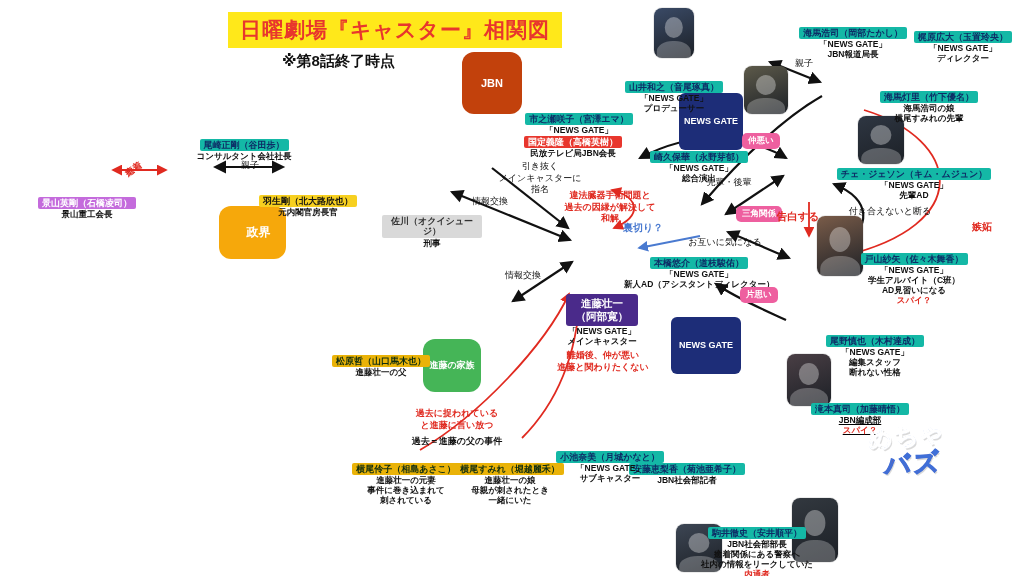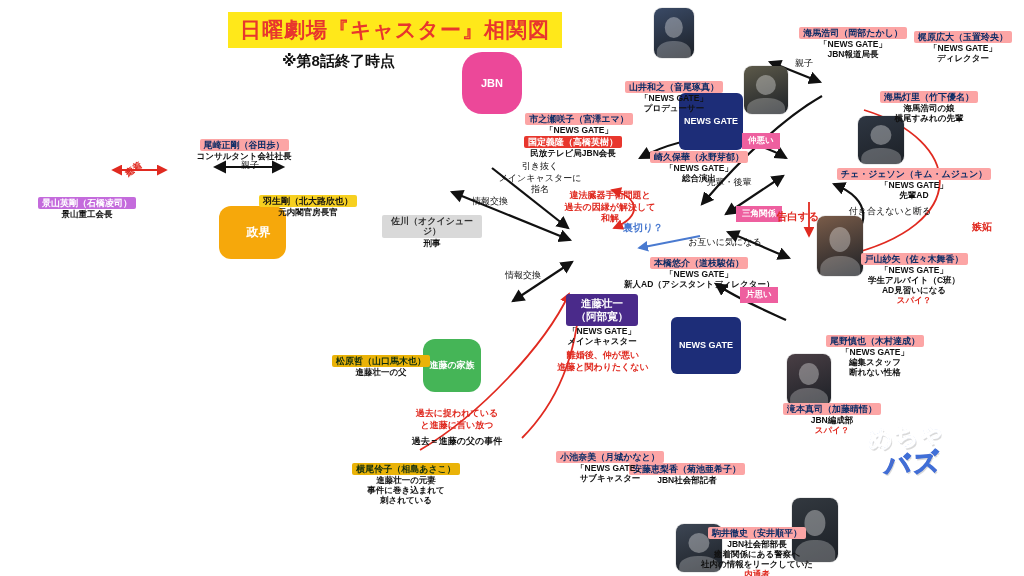--- a/index.html
+++ b/index.html
@@ -16,32 +16,32 @@
   
   .photo{border-radius:8px;overflow:hidden;position:relative;box-shadow:0 0 0 1px rgba(0,0,0,.08);}
   .photo::before{content:"";position:absolute;left:50%;top:18%;width:46%;height:42%;
         transform:translateX(-50%);border-radius:50%;background:rgba(255,255,255,.34);}
   .photo::after{content:"";position:absolute;left:50%;bottom:-12%;width:86%;height:46%;
         transform:translateX(-50%);border-radius:46% 46% 0 0;background:rgba(255,255,255,.26);}
   
   .lblock{text-align:center;line-height:1.15;}
   .pill{display:inline-block;font-weight:bold;font-size:9px;padding:1px 4px;border-radius:2px;
         margin-bottom:1px;}
-  .pill-blue{background:#fca5a5;color:#0d2d66;}
+  .pill-blue{background:#14b8a6;color:#0d2d66;}
   .pill-red{background:#e8362d;color:#ffffff;}
   .pill-yellow{background:#f7d020;color:#111111;}
   .pill-purple{background:#c46bdc;color:#ffffff;}
   .pill-green{background:#eab308;color:#0f2d10;}
   .pill-gray{background:#d9d9d9;color:#333333;}
   .pill-navy{background:#4a2a8a;color:#ffffff;font-size:10.5px;line-height:1.25;padding:3px 5px;border-radius:3px;}
   .sub{font-size:8.5px;color:#111;font-weight:bold;white-space:nowrap;}
   .sub.red{color:#e02a20;}
   
   .badge{background:#ee5f9f;color:#fff;font-weight:bold;font-size:8.5px;padding:2px 6px;
-         border-radius:0;white-space:nowrap;}
+         border-radius:5px;white-space:nowrap;}
   
   .note{line-height:1.3;font-size:9px;color:#111;text-align:center;}
   .note.red{color:#e02a20;font-weight:bold;}
   .note.blue{color:#4a7ad0;font-weight:bold;}
   .note.bold{font-weight:bold;}
   
   .logo1{font-size:24px;font-weight:bold;color:#3f6fd8;-webkit-text-stroke:1px #ffffff;
          text-shadow:1px 2px 0 rgba(0,0,0,.15);transform:rotate(-6deg);letter-spacing:1px;}
   .logo2{font-size:26px;font-weight:bold;color:#e8352c;-webkit-text-stroke:1px #3f6fd8;
          text-shadow:1px 2px 0 rgba(0,0,0,.15);transform:rotate(-4deg);letter-spacing:2px;}
@@ -86,21 +86,21 @@
       <path d="M786,320 C760,308 736,298 716,284" fill="none" stroke="#111" stroke-width="2.2" marker-end="url(#mB)"></path>
       <path d="M420,450 C480,415 545,345 569,294" fill="none" stroke="#e02a20" stroke-width="1.8" marker-end="url(#mR)"></path>
       <path d="M522,438 C560,400 577,350 580,296" fill="none" stroke="#e02a20" stroke-width="1.8" marker-end="url(#mR)"></path>
       <path d="M822,96 C780,120 740,160 702,204" fill="none" stroke="#111" stroke-width="2.2" marker-end="url(#mB)"></path>
     </svg>
 
   <div class="abs title" style="left:228px;top:12px;">日曜劇場『キャスター』相関図</div>
   <div class="abs subtitle" style="left:282px;top:52px;">※第8話終了時点</div>
 
   <div id="boxes">
-      <div class="abs gbox" style="left: 462px; top: 52px; width: 60px; height: 62px; background: #ec4899; border-radius: 20px; font-size: 11px;">
+      <div class="abs gbox" style="left: 462px; top: 52px; width: 60px; height: 62px; background: #c2410c; border-radius: 12px; font-size: 11px;">
         <span>JBN</span>
       </div>
       <div class="abs gbox" style="left: 679px; top: 93px; width: 64px; height: 57px; background: rgb(29, 45, 120); border-radius: 6px; font-size: 9px;">
         <span>NEWS GATE</span>
       </div>
       <div class="abs gbox" style="left: 671px; top: 317px; width: 70px; height: 57px; background: rgb(29, 45, 120); border-radius: 6px; font-size: 9px;">
         <span>NEWS GATE</span>
       </div>
       <div class="abs gbox" style="left: 219px; top: 206px; width: 55px; height: 53px; background: rgb(246, 168, 11); border-radius: 12px; font-size: 12px; padding-left: 12px;">
         <span>政界</span>
@@ -118,34 +118,35 @@
       <div class="abs lblock" style="left: 904px; top: 26px; width: 118px;"><span class="pill pill-blue">梶原広大（玉置玲央）</span><div class="sub">「NEWS GATE」</div><div class="sub">ディレクター</div></div>
       <div class="abs photo" style="left: 817px; top: 70px; width: 46px; height: 60px; background: linear-gradient(160deg, rgb(122, 92, 73), rgb(28, 32, 38));"></div>
       <div class="abs lblock" style="left: 864px; top: 86px; width: 130px;"><span class="pill pill-blue">海馬灯里（竹下優名）</span><div class="sub">海馬浩司の娘</div><div class="sub">横尾すみれの先輩</div></div>
       <div class="abs photo" style="left: 787px; top: 148px; width: 44px; height: 52px; background: linear-gradient(160deg, rgb(74, 63, 69), rgb(28, 32, 38));"></div>
       <div class="abs lblock" style="left: 830px; top: 163px; width: 168px;"><span class="pill pill-blue">チェ・ジェソン（キム・ムジュン）</span><div class="sub">「NEWS GATE」</div><div class="sub">先輩AD</div></div>
       <div class="abs photo" style="left: 792px; top: 240px; width: 46px; height: 64px; background: linear-gradient(160deg, rgb(50, 56, 63), rgb(28, 32, 38));"></div>
       <div class="abs lblock" style="left: 838px; top: 248px; width: 152px;"><span class="pill pill-blue">戸山紗矢（佐々木舞香）</span><div class="sub">「NEWS GATE」</div><div class="sub">学生アルバイト（C班）</div><div class="sub">AD見習いになる</div><div class="sub red">スパイ？</div></div>
       <div class="abs photo" style="left: 676px; top: 202px; width: 46px; height: 48px; background: linear-gradient(160deg, rgb(61, 70, 84), rgb(28, 32, 38));"></div>
       <div class="abs lblock" style="left: 624px; top: 252px; width: 150px;"><span class="pill pill-blue">本橋悠介（道枝駿佑）</span><div class="sub">「NEWS GATE」</div><div class="sub">新人AD（アシスタントディレクター）</div></div>
       <div class="abs lblock" style="left: 814px; top: 330px; width: 122px;"><span class="pill pill-blue">尾野慎也（木村達成）</span><div class="sub">「NEWS GATE」</div><div class="sub">編集スタッフ</div><div class="sub">断れない性格</div></div>
-      <div class="abs lblock" style="left: 776px; top: 398px; width: 112px;"><span class="pill pill-blue">滝本真司（加藤晴悟）</span><div class="sub">JBN編成部</div><div class="sub red">スパイ？</div></div>
+      <div class="abs lblock" style="left: 804px; top: 398px; width: 112px; text-decoration: underline;"><span class="pill pill-blue">滝本真司（加藤晴悟）</span><div class="sub">JBN編成部</div><div class="sub red">スパイ？</div></div>
       <div class="abs lblock" style="left: 672px; top: 522px; width: 170px;"><span class="pill pill-blue">駒井徹史（安井順平）</span><div class="sub">JBN社会部部長</div><div class="sub">癒着関係にある警察へ</div><div class="sub">社内の情報をリークしていた</div><div class="sub red">内通者</div></div>
       <div class="abs lblock" style="left: 617px; top: 458px; width: 140px;"><span class="pill pill-blue">安藤恵梨香（菊池亜希子）</span><div class="sub">JBN社会部記者</div></div>
       <div class="abs lblock" style="left: 547px; top: 446px; width: 126px;"><span class="pill pill-blue">小池奈美（月城かなと）</span><div class="sub">「NEWS GATE」</div><div class="sub">サブキャスター</div></div>
       <div class="abs lblock" style="left: 511px; top: 108px; width: 136px;"><span class="pill pill-blue">市之瀬咲子（宮澤エマ）</span><div class="sub">「NEWS GATE」</div><div class="sub">編集長</div></div>
       <div class="abs lblock" style="left: 638px; top: 146px; width: 122px;"><span class="pill pill-blue">崎久保華（永野芽郁）</span><div class="sub">「NEWS GATE」</div><div class="sub">総合演出</div></div>
       <div class="abs lblock" style="left: 566px; top: 294px; width: 72px;"><span class="pill pill-navy">進藤壮一（阿部寛）</span><div class="sub">「NEWS GATE」</div><div class="sub">メインキャスター</div></div>
       <div class="abs lblock" style="left: 382px; top: 215px; width: 100px;"><span class="pill pill-gray">佐川（オクイシュージ）</span><div class="sub">刑事</div></div>
       <div class="abs lblock" style="left: 512px; top: 131px; width: 122px;"><span class="pill pill-red">国定義隆（高橋英樹）</span><div class="sub">民放テレビ局JBN会長</div></div>
       <div class="abs lblock" style="left: 252px; top: 190px; width: 112px;"><span class="pill pill-yellow">羽生剛（北大路欣也）</span><div class="sub">元内閣官房長官</div></div>
       <div class="abs lblock" style="left: 184px; top: 134px; width: 120px;"><span class="pill pill-blue">尾崎正剛（谷田歩）</span><div class="sub">コンサルタント会社社長</div></div>
       <div class="abs lblock" style="left: 36px; top: 192px; width: 102px;"><span class="pill pill-purple">景山英剛（石橋凌司）</span><div class="sub">景山重工会長</div></div>
       <div class="abs lblock" style="left: 328px; top: 350px; width: 106px;"><span class="pill pill-green">松原哲（山口馬木也）</span><div class="sub">進藤壮一の父</div></div>
       <div class="abs lblock" style="left: 350px; top: 458px; width: 112px;"><span class="pill pill-green">横尾伶子（相島あさこ）</span><div class="sub">進藤壮一の元妻</div><div class="sub bold">事件に巻き込まれて</div><div class="sub bold">刺されている</div></div>
+      <div class="abs lblock" style="left: 450px; top: 458px; width: 120px;"><span class="pill pill-green">横尾すみれ（堀越麗禾）</span><div class="sub">進藤壮一の娘</div><div class="sub bold">母親が刺されたとき</div><div class="sub bold">一緒にいた</div></div>
     </div>
   <div id="badges">
       <div class="abs badge" style="left: 742px; top: 133px;">仲悪い</div>
       <div class="abs badge" style="left: 736px; top: 206px;">三角関係</div>
       <div class="abs badge" style="left: 740px; top: 287px;">片思い</div>
     </div>
   <div id="notes">
       <div class="abs note" style="left: 230px; top: 160px; width: 40px;">
         <div>親子</div>
       </div>

